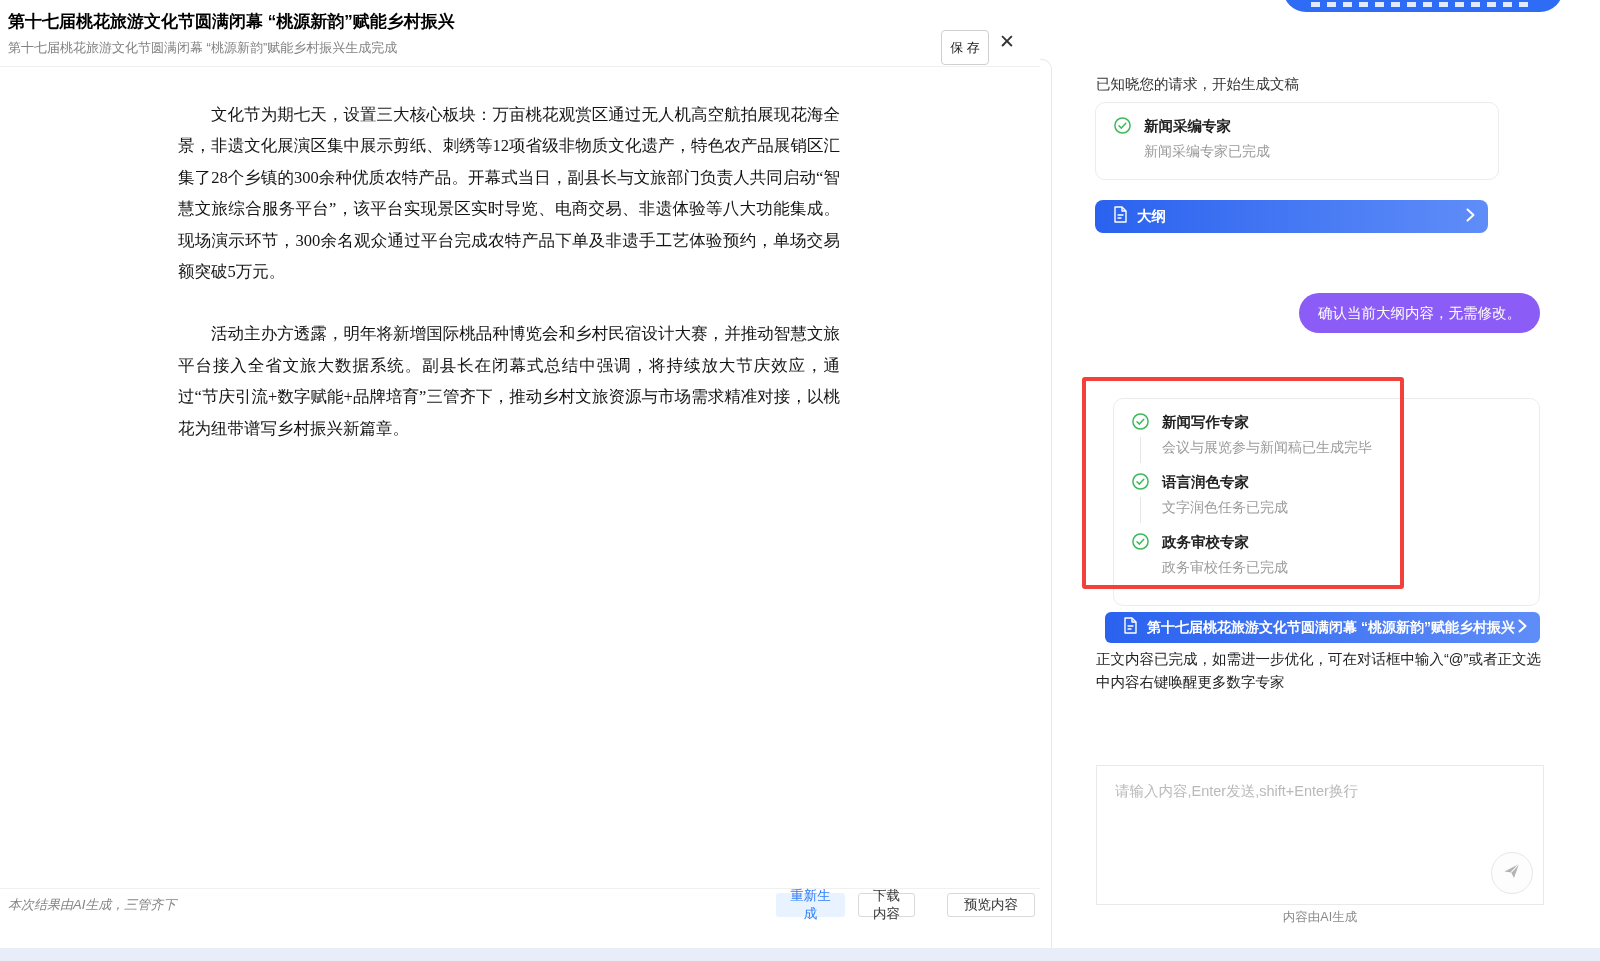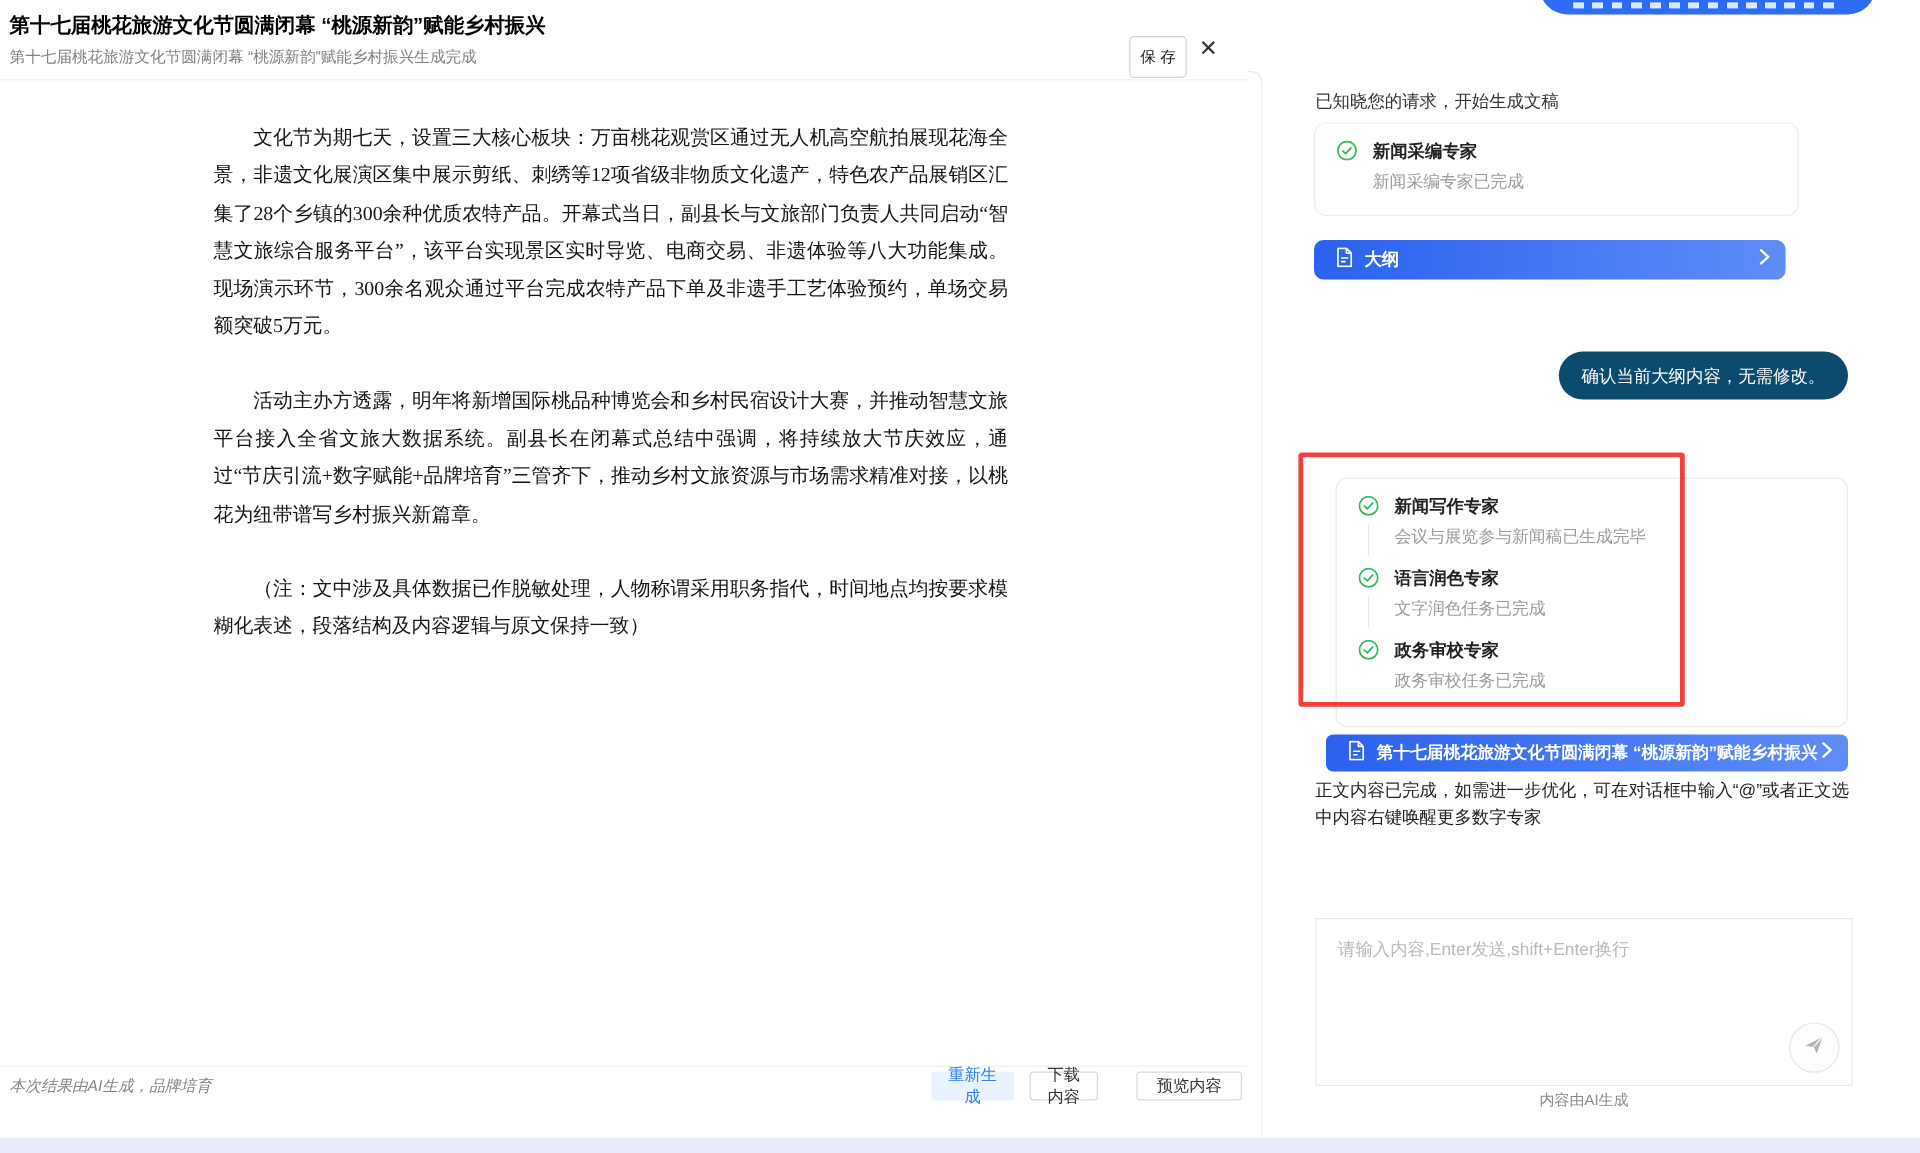--- a/index.html
+++ b/index.html
@@ -55,21 +55,21 @@
               color:#fff; display:flex; align-items:center; cursor:pointer; }
   .bar-outline { left:1095px; top:200px; width:393px; height:33px; }
   .bar-result { left:1105px; top:612px; width:435px; height:31px; border-radius:6px; }
   .blue-bar .doc-icon { margin-left:18px; flex:0 0 auto; }
   .blue-bar .bar-label { margin-left:9px; font-size:14.5px; font-weight:bold; white-space:nowrap;
                          overflow:hidden; text-overflow:ellipsis; }
   .bar-result .bar-label { font-size:14px; }
   .blue-bar .chev { margin-left:auto; margin-right:13px; flex:0 0 auto; }
 
   .user-bubble { position:absolute; right:60px; top:293px; height:40px; padding:0 19px;
-                 background:#0c4a6e; border-radius:21px; color:#fff; font-size:14.5px;
+                 background:#8b5cf6; border-radius:21px; color:#fff; font-size:14.5px;
                  display:flex; align-items:center; }
 
   .red-annotation { position:absolute; left:1082px; top:377px; width:322px; height:212px;
                     border:4px solid #f2403a; border-radius:3px; pointer-events:none; z-index:50; }
 
   .completion-text { position:absolute; left:1096px; top:648px; width:446px; font-size:14.5px;
                      line-height:23px; color:#222; }
 
   .input-box { position:absolute; left:1096px; top:765px; width:448px; height:140px;
                border:1px solid #e9e9e9; border-radius:0; background:#fff; }
@@ -92,25 +92,24 @@
   <div>
     <div class="doc-title">第十七届桃花旅游文化节圆满闭幕 “桃源新韵”赋能乡村振兴</div>
     <div class="doc-subtitle">第十七届桃花旅游文化节圆满闭幕 “桃源新韵”赋能乡村振兴生成完成</div>
     <button class="save-btn">保 存</button>
     <div class="close-btn">✕</div>
     <div class="header-divider"></div>
 
     <div class="doc-body">
       <p>文化节为期七天，设置三大核心板块：万亩桃花观赏区通过无人机高空航拍展现花海全景，非遗文化展演区集中展示剪纸、刺绣等12项省级非物质文化遗产，特色农产品展销区汇集了28个乡镇的300余种优质农特产品。开幕式当日，副县长与文旅部门负责人共同启动“智慧文旅综合服务平台”，该平台实现景区实时导览、电商交易、非遗体验等八大功能集成。现场演示环节，300余名观众通过平台完成农特产品下单及非遗手工艺体验预约，单场交易额突破5万元。</p>
       <p>活动主办方透露，明年将新增国际桃品种博览会和乡村民宿设计大赛，并推动智慧文旅平台接入全省文旅大数据系统。副县长在闭幕式总结中强调，将持续放大节庆效应，通过“节庆引流+数字赋能+品牌培育”三管齐下，推动乡村文旅资源与市场需求精准对接，以桃花为纽带谱写乡村振兴新篇章。</p>
-      <p>（注：文中涉及具体数据已作脱敏处理，人物称谓采用职务指代，时间地点均按要求模糊化表述，段落结构及内容逻辑与原文保持一致）</p>
     </div>
 
     <div class="footer-divider"></div>
-    <div class="footer-note">本次结果由AI生成，品牌培育</div>
+    <div class="footer-note">本次结果由AI生成，三管齐下</div>
     <button class="pill-btn btn-regenerate">重新生成</button>
     <button class="pill-btn btn-bordered btn-download">下载内容</button>
     <button class="pill-btn btn-bordered btn-preview">预览内容</button>
   </div>
 
   <div class="panel-corner"></div>
 
   <div>
 
     <div class="bubble-top">

